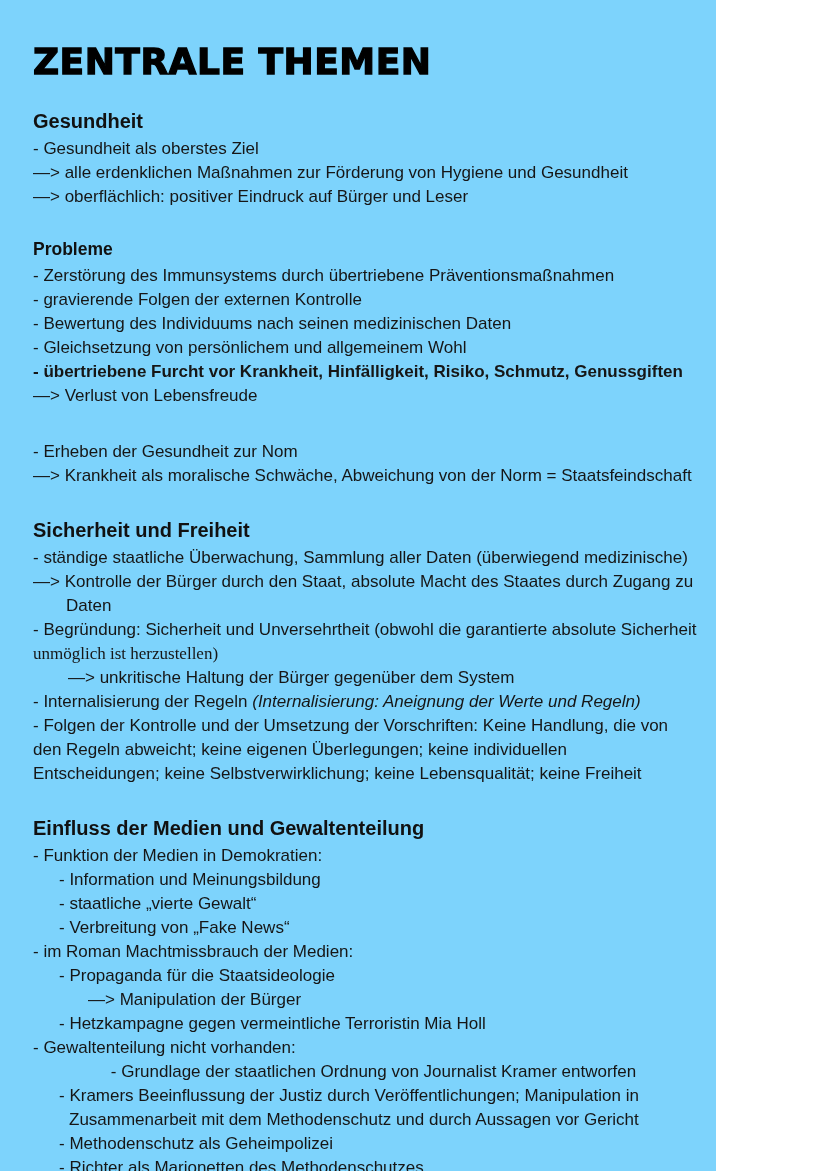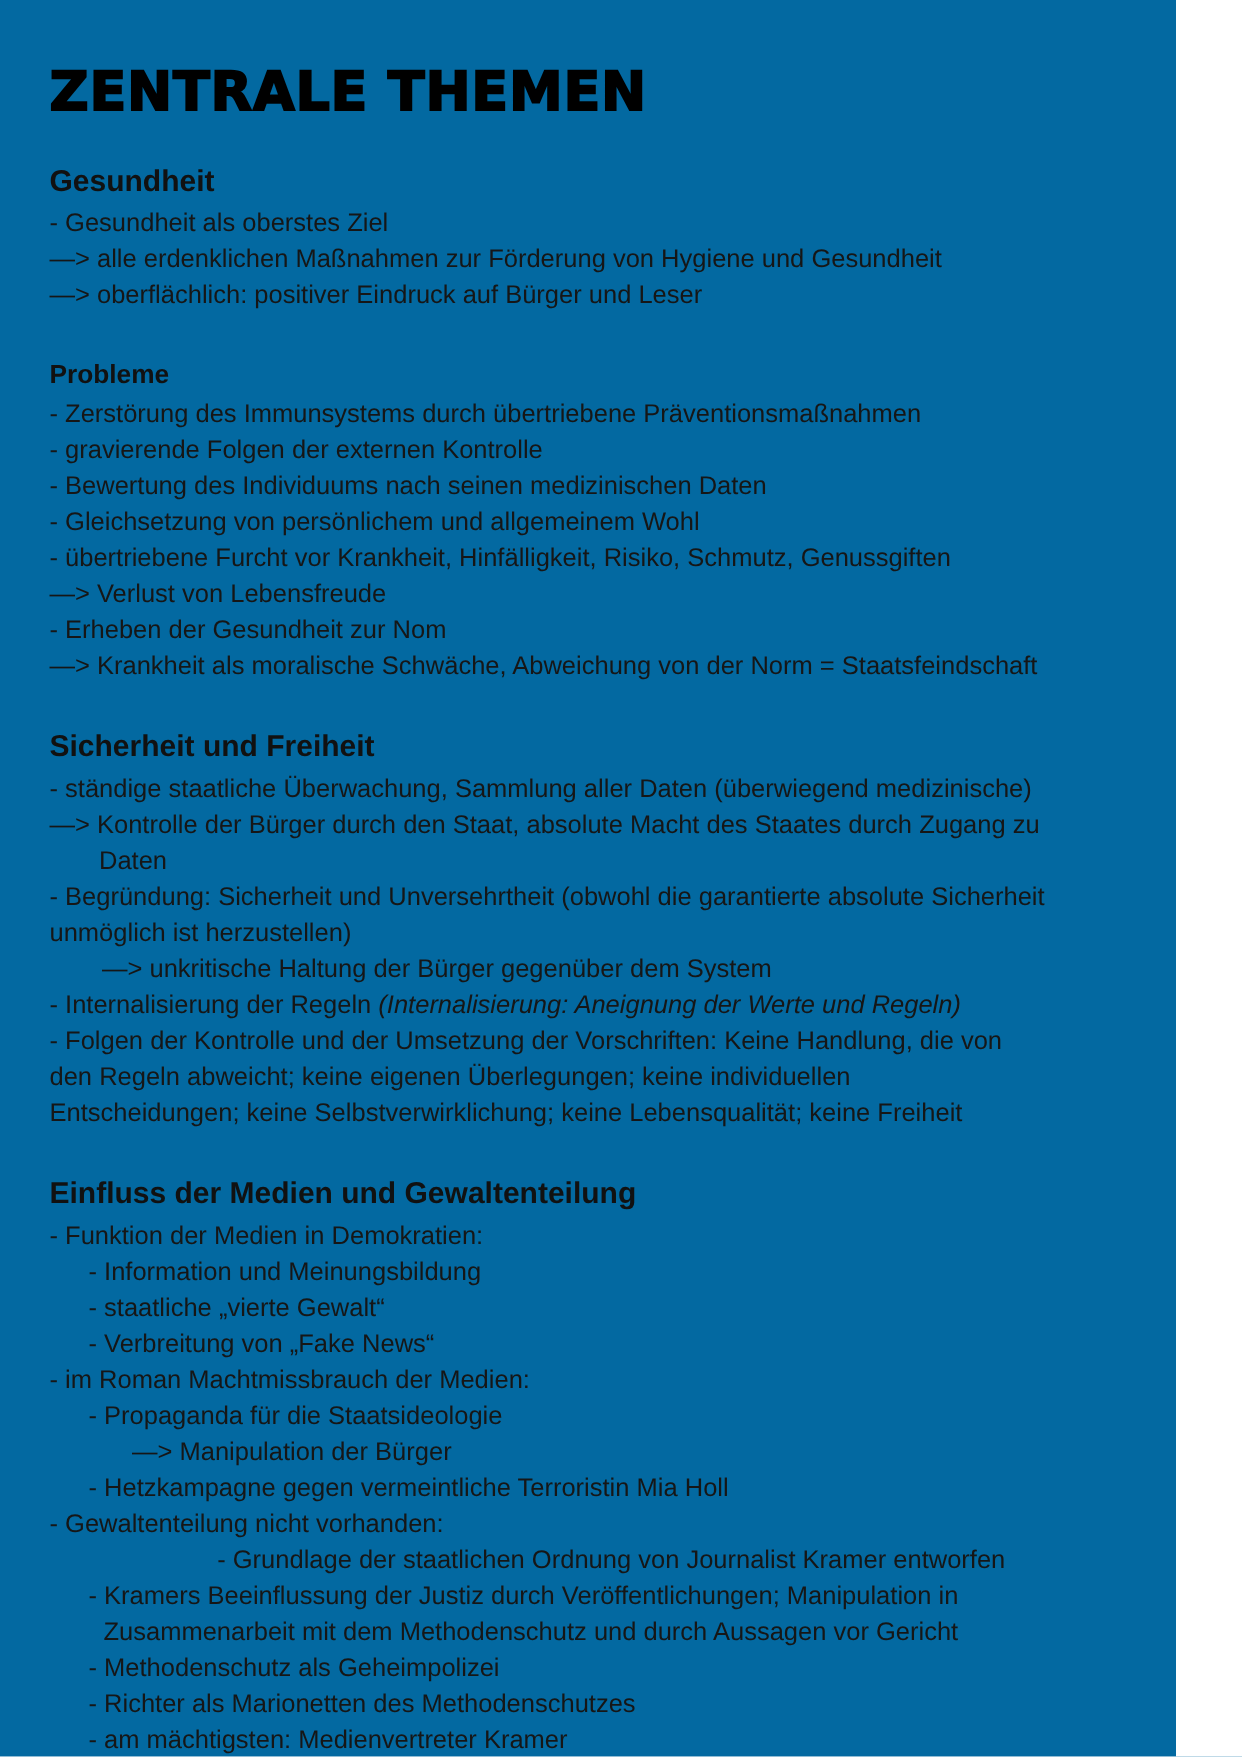--- a/index.html
+++ b/index.html
@@ -5,24 +5,24 @@
   * { margin: 0; padding: 0; box-sizing: border-box; }
   html, body { background: #ffffff; }
   body {
     width: 828px;
     height: 1171px;
     overflow: hidden;
     font-family: "Liberation Sans", sans-serif;
     color: #141414;
   }
   .page {
-    width: 784px;
+    width: 716px;
     height: 1171px;
     padding: 44px 28px 0 33px;
-    background: #0369a1;
+    background: #7dd3fc;
   }
   .doc-title {
     font-family: "DejaVu Sans", sans-serif;
     font-weight: 900;
     font-size: 36px;
     line-height: 1.0;
     letter-spacing: 0.5px;
     color: #000000;
     -webkit-text-stroke: 1.3px #000000;
     margin-bottom: 28px;
@@ -62,32 +62,32 @@
         <p class="line" style="padding-left: 0px;"><span>- Gesundheit als oberstes Ziel</span></p>
         <p class="line" style="padding-left: 0px;"><span>—&gt; alle erdenklichen Maßnahmen zur Förderung von Hygiene und Gesundheit</span></p>
         <p class="line" style="padding-left: 0px;"><span>—&gt; oberflächlich: positiver Eindruck auf Bürger und Leser</span></p>
       </section>
       <section class="doc-section">
         <h2 class="subheading">Probleme</h2>
         <p class="line" style="padding-left: 0px;"><span>- Zerstörung des Immunsystems durch übertriebene Präventionsmaßnahmen</span></p>
         <p class="line" style="padding-left: 0px;"><span>- gravierende Folgen der externen Kontrolle</span></p>
         <p class="line" style="padding-left: 0px;"><span>- Bewertung des Individuums nach seinen medizinischen Daten</span></p>
         <p class="line" style="padding-left: 0px;"><span>- Gleichsetzung von persönlichem und allgemeinem Wohl</span></p>
-        <p class="line" style="padding-left: 0px;"><span>- übertriebene Furcht vor Krankheit, Hinfälligkeit, Risiko, Schmutz, Genussgiften</span></p>
+        <p class="line" style="padding-left: 0px; font-weight: bold;"><span>- übertriebene Furcht vor Krankheit, Hinfälligkeit, Risiko, Schmutz, Genussgiften</span></p>
         <p class="line" style="padding-left: 0px;"><span>—&gt; Verlust von Lebensfreude</span></p>
-        <p class="line" style="padding-left: 0px;"><span>- Erheben der Gesundheit zur Nom</span></p>
+        <p class="line" style="padding-left: 0px; margin-top: 32px;"><span>- Erheben der Gesundheit zur Nom</span></p>
         <p class="line" style="padding-left: 0px;"><span>—&gt; Krankheit als moralische Schwäche, Abweichung von der Norm = Staatsfeindschaft</span></p>
       </section>
       <section class="doc-section">
         <h2 class="heading">Sicherheit und Freiheit</h2>
         <p class="line" style="padding-left: 0px;"><span>- ständige staatliche Überwachung, Sammlung aller Daten (überwiegend medizinische)</span></p>
         <p class="line" style="padding-left: 0px;"><span>—&gt; Kontrolle der Bürger durch den Staat, absolute Macht des Staates durch Zugang zu</span></p>
         <p class="line" style="padding-left: 33px;"><span>Daten</span></p>
         <p class="line" style="padding-left: 0px;"><span>- Begründung: Sicherheit und Unversehrtheit (obwohl die garantierte absolute Sicherheit</span></p>
-        <p class="line" style="padding-left: 0px;"><span>unmöglich ist herzustellen)</span></p>
+        <p class="line" style="padding-left: 0px; font-family: Liberation Serif, serif;"><span>unmöglich ist herzustellen)</span></p>
         <p class="line" style="padding-left: 0px; margin-left: 35px;"><span>—&gt; unkritische Haltung der Bürger gegenüber dem System</span></p>
         <p class="line" style="padding-left: 0px;"><span>- Internalisierung der Regeln </span><em>(Internalisierung: Aneignung der Werte und Regeln)</em></p>
         <p class="line" style="padding-left: 0px;"><span>- Folgen der Kontrolle und der Umsetzung der Vorschriften: Keine Handlung, die von</span></p>
         <p class="line" style="padding-left: 0px;"><span>den Regeln abweicht; keine eigenen Überlegungen; keine individuellen</span></p>
         <p class="line" style="padding-left: 0px;"><span>Entscheidungen; keine Selbstverwirklichung; keine Lebensqualität; keine Freiheit</span></p>
       </section>
       <section class="doc-section">
         <h2 class="heading">Einfluss der Medien und Gewaltenteilung</h2>
         <p class="line" style="padding-left: 0px;"><span>- Funktion der Medien in Demokratien:</span></p>
         <p class="line" style="padding-left: 26px;"><span>- Information und Meinungsbildung</span></p>

